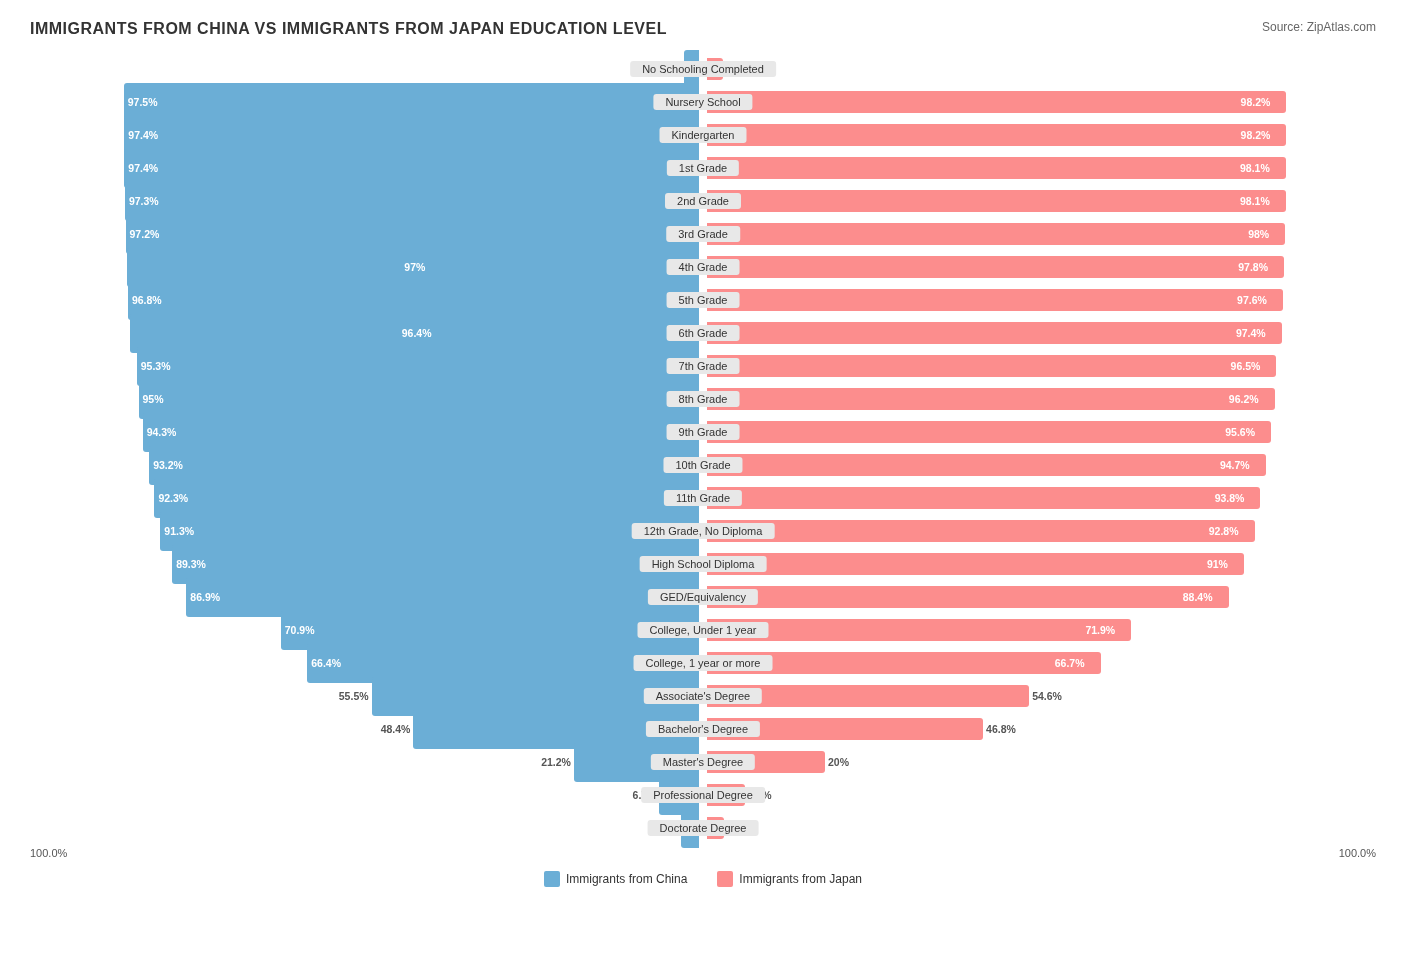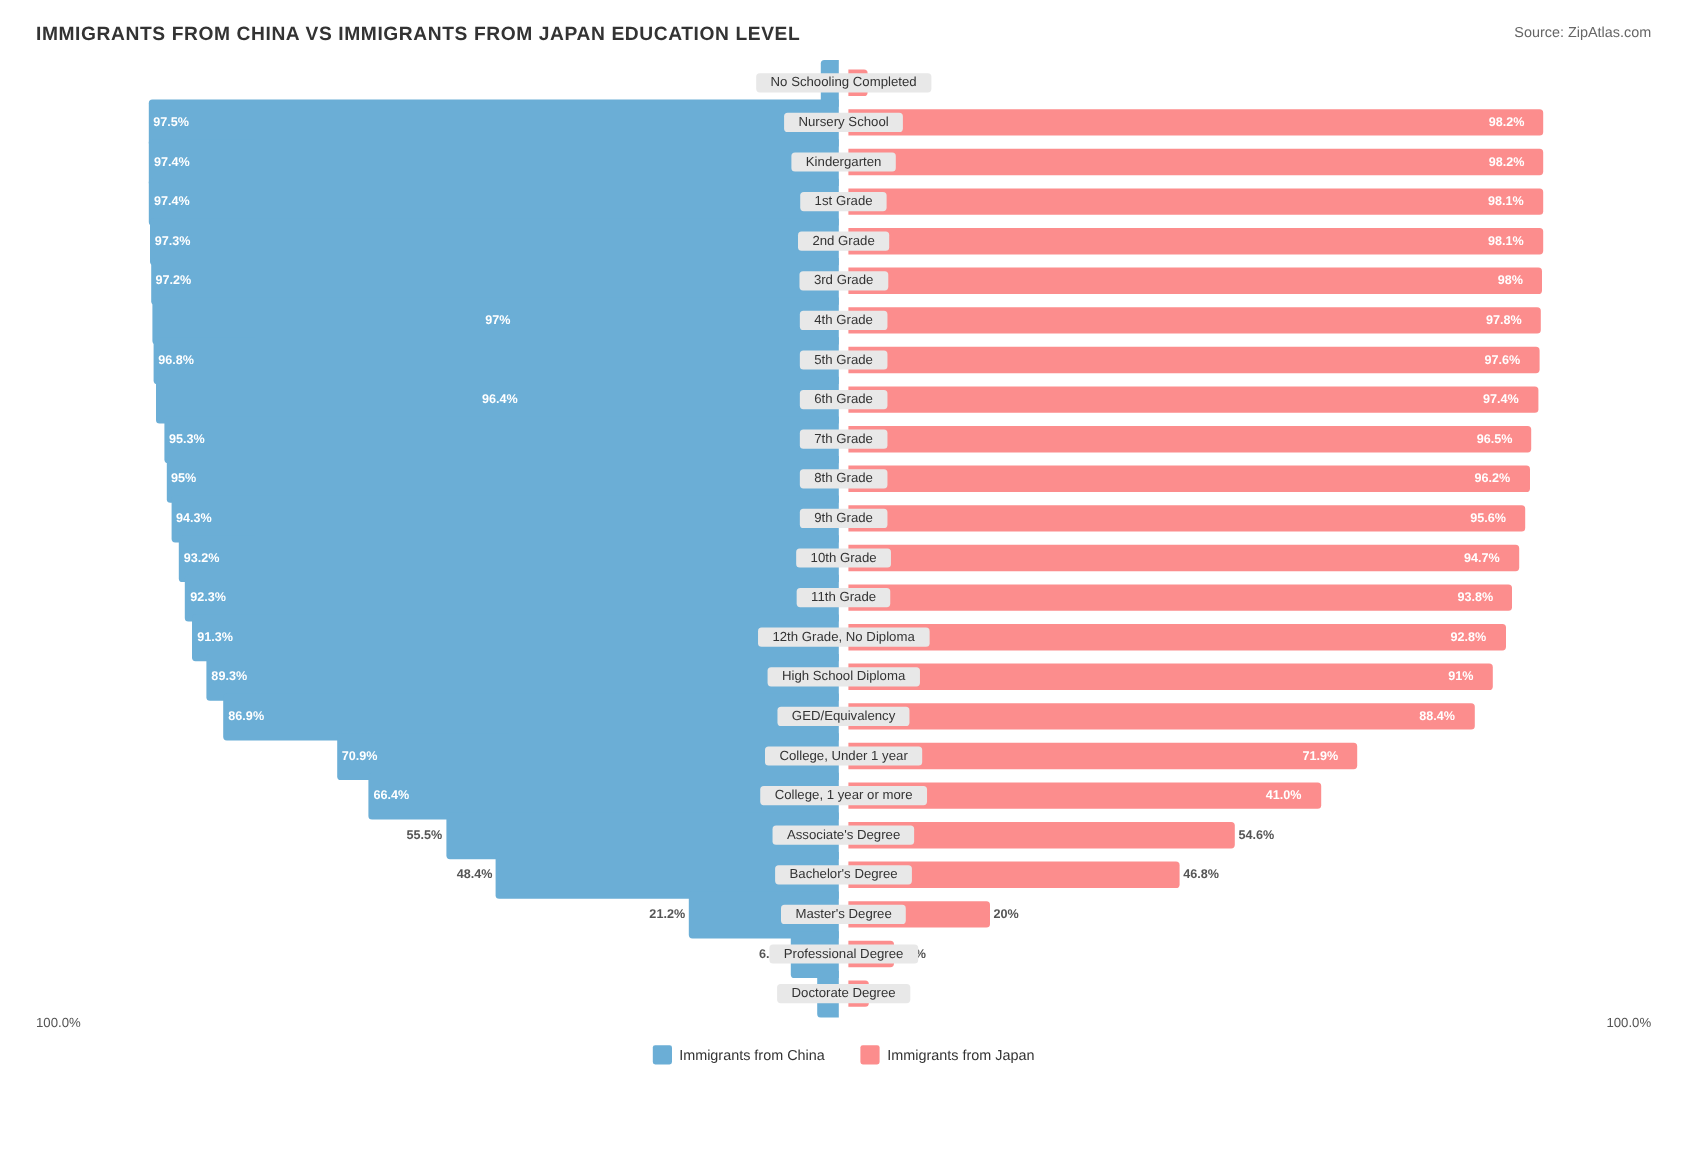--- a/index.html
+++ b/index.html
@@ -388,21 +388,21 @@
       </div>
       <div class="bar-row">
         <div class="left-section">
           <div class="bar-left" style="width: 391.76px;">
             <span class="bar-label-left">66.4%</span>
           </div>
         </div>
         <div class="center-label">College, 1 year or more</div>
         <div class="right-section">
           <div class="bar-right" style="width: 393.53px;">
-            <span class="bar-label-right">41.0%</span>
+            <span class="bar-label-right">66.7%</span>
           </div>
         </div>
       </div>
       <div class="bar-row">
         <div class="left-section">
           <span class="bar-label-outside-left">55.5%</span>
           <div class="bar-left" style="width: 327.45px;"></div>
         </div>
         <div class="center-label">Associate's Degree</div>
         <div class="right-section">

